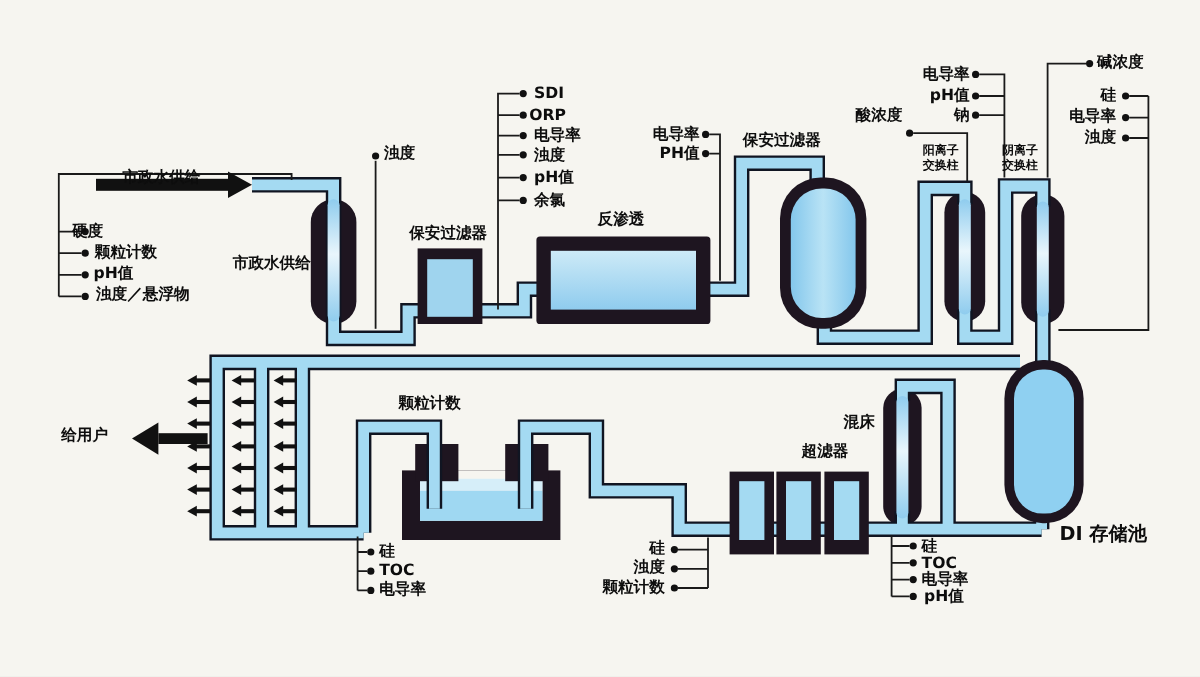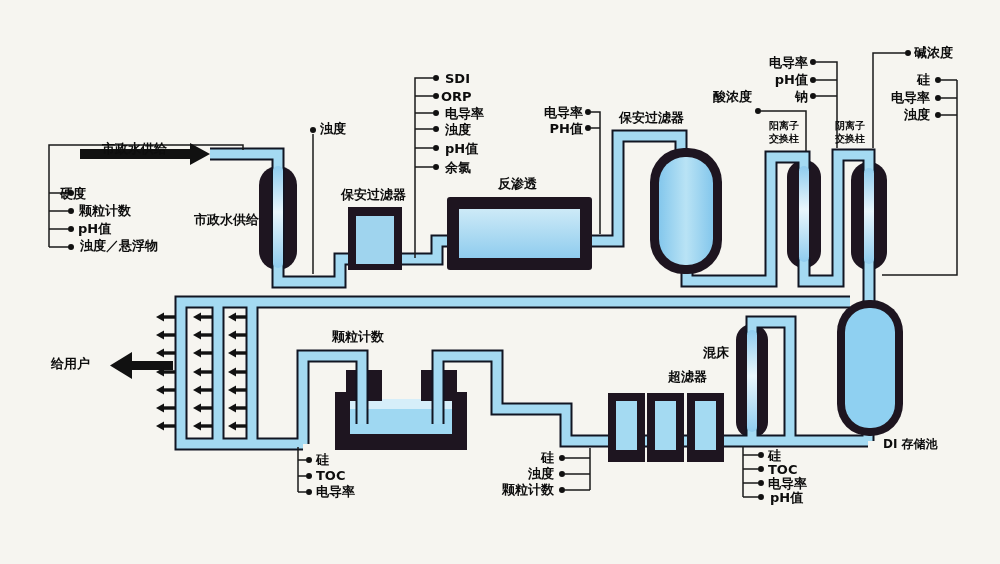--- a/index.html
+++ b/index.html
@@ -268,20 +268,20 @@
 <div class="lbl" style="left:316px;top:453px">硅</div>
 <div class="lbl" style="left:316px;top:469px">TOC</div>
 <div class="lbl" style="left:316px;top:485px">电导率</div>
 
 <div class="lbl right" style="right:446px;top:451px">硅</div>
 <div class="lbl right" style="right:446px;top:467px">浊度</div>
 <div class="lbl right" style="right:446px;top:483px">颗粒计数</div>
 
 <div class="lbl" style="left:668px;top:370px">超滤器</div>
 <div class="lbl" style="left:703px;top:346px">混床</div>
-<div class="lbl" style="left:883px;top:438px;font-size:12px">DI 存储池</div>
+<div class="lbl" style="left:883px;top:438px;font-size:16px">DI 存储池</div>
 
 <div class="lbl" style="left:768px;top:449px">硅</div>
 <div class="lbl" style="left:768px;top:463px">TOC</div>
 <div class="lbl" style="left:768px;top:477px">电导率</div>
 <div class="lbl" style="left:770px;top:491px">pH值</div>
 
 </div>
 
 </body></html>

